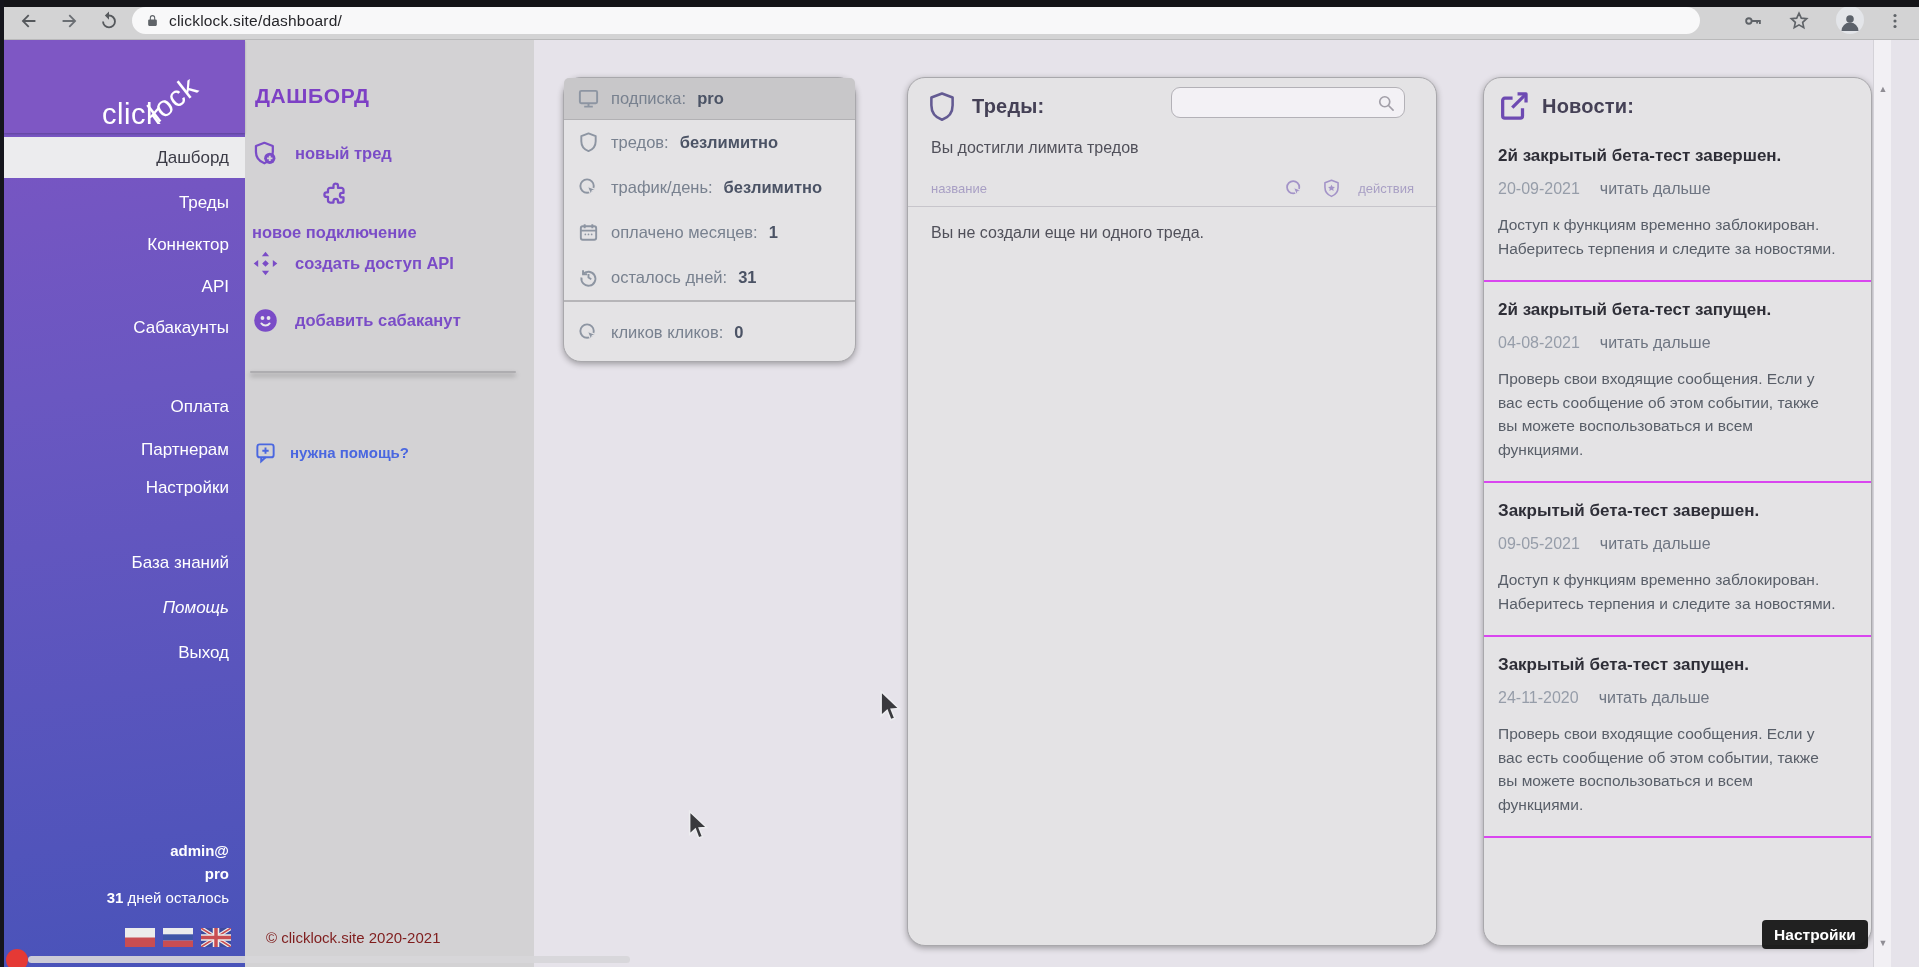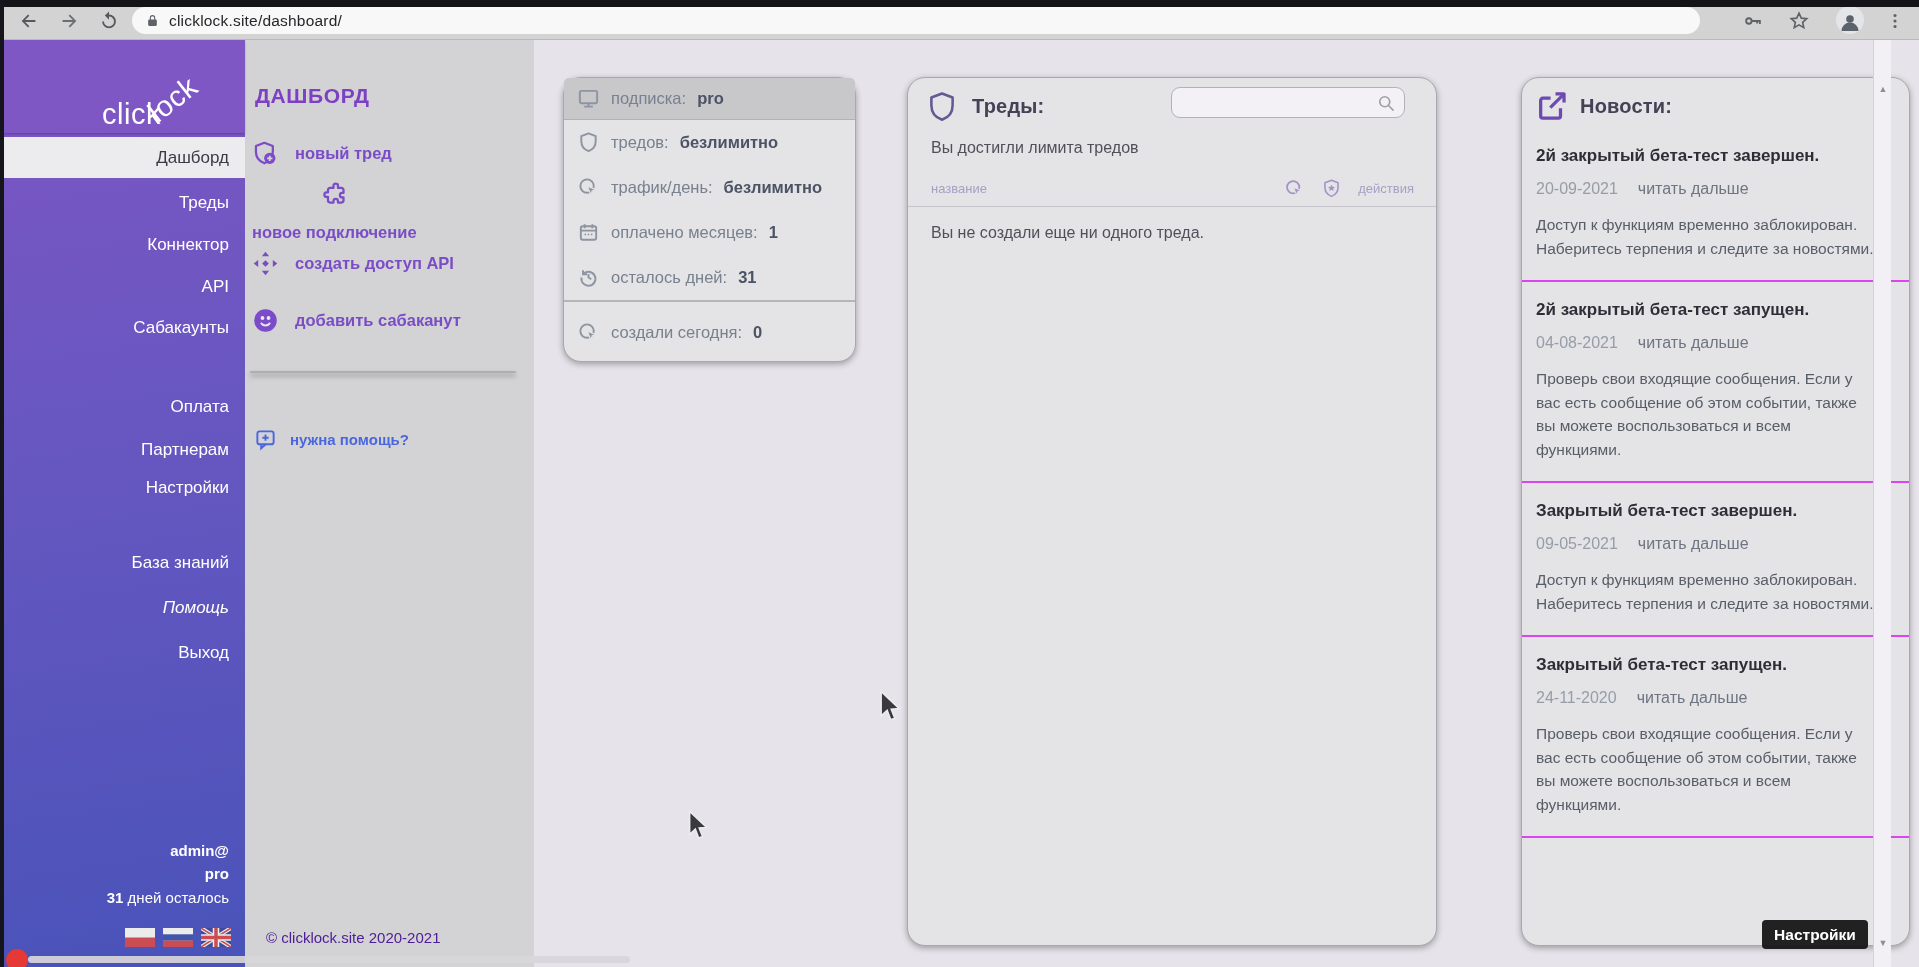--- a/index.html
+++ b/index.html
@@ -33,38 +33,38 @@
   .flags { position:absolute; top:888px; right:14px; display:flex; gap:8px; }
   .flag { width:30px; height:19px; display:block; cursor:pointer; }
   .flag svg { width:30px; height:19px; display:block; }
 
   
   .col2 { position:absolute; left:222px; top:40px; width:312px; height:927px; background:#d3d2d4; z-index:3; }
   .col2-title { position:absolute; left:33px; top:44px; font-size:21px; font-weight:bold; letter-spacing:.6px; color:#7d40c5; }
   .action { position:absolute; left:30px; height:32px; display:flex; align-items:center; gap:16px; color:#7a4cc7; font-weight:bold; font-size:16.5px; cursor:pointer; }
   .action svg { width:27px; height:27px; flex:0 0 27px; }
   .col2-divider { position:absolute; left:28px; top:331px; width:266px; height:2px; background:#aeadb0; box-shadow:0 3px 5px rgba(0,0,0,.35); border-radius:2px; }
-  .help { position:absolute; left:32px; top:387px; height:24px; display:flex; align-items:center; gap:13px; color:#4a67e0; font-weight:bold; font-size:15px; cursor:pointer; }
+  .help { position:absolute; left:32px; top:400px; height:24px; display:flex; align-items:center; gap:13px; color:#4a67e0; font-weight:bold; font-size:15px; cursor:pointer; }
   .help svg { width:23px; height:23px; }
-  .col2-footer { position:absolute; left:44px; top:889px; font-size:15px; color:#4c1d95; }
+  .col2-footer { position:absolute; left:44px; top:889px; font-size:15px; color:#7f1d1d; }
 
   
   .card { position:absolute; background:#e4e3e5; border:1px solid #a9a8ac; border-radius:18px; box-shadow:0 2px 6px rgba(0,0,0,.32); z-index:2; }
   #stats { left:563px; top:77px; width:293px; height:285px; }
   .stats-header { height:42px; background:#c8c7c9; border-bottom:1px solid #b2b1b4; border-radius:5px 5px 0 0; display:flex; align-items:center; padding:0 13px; gap:11px; }
   .stat-row { height:45px; display:flex; align-items:center; padding:0 13px; gap:11px; }
   .stats-divider { height:2px; background:#b6b5b8; }
   .stats-footer { height:60px; display:flex; align-items:center; padding:0 13px; gap:11px; }
   .stat-icon { width:23px; height:23px; color:#8d95a2; flex:0 0 23px; }
   .stat-icon svg { width:23px; height:23px; display:block; }
   .stat-label { color:#78818f; font-size:16.5px; white-space:nowrap; }
   .stat-value { color:#4b5365; font-size:16.5px; font-weight:bold; white-space:nowrap; }
 
   #threads { left:907px; top:77px; width:530px; height:869px;padding-left:40px; }
-  #news { left:1483px; top:77px; width:389px; height:869px;margin-left:38px; }
+  #news { left:1483px; top:77px; width:389px; height:869px; }
   .panel-icon { position:absolute; left:17px; top:12px; width:34px; height:34px; color:#635a92; }
   .panel-icon svg { width:34px; height:34px; }
   .panel-title { position:absolute; left:64px; top:17px; font-size:20px; font-weight:bold; color:#454156; letter-spacing:.2px; }
   .searchbox { position:absolute; left:263px; top:9px; width:234px; height:31px; background:#f3f1f5; border:1px solid #b3b1b7; border-radius:9px; display:flex; align-items:center; padding:0 8px 0 10px; }
   .searchbox input { flex:1; border:none; outline:none; background:transparent; font-size:15px; color:#3c3c44; font-family:inherit; min-width:0; }
   .searchbox .mag { width:20px; height:20px; color:#a29fa8; cursor:pointer; }
   .limit-msg { position:absolute; left:23px; top:61px; font-size:16px; color:#50505a; }
   .thead-name { position:absolute; left:23px; top:103px; font-size:13px; color:#a89fc4; }
   .thead-right { position:absolute; right:22px; top:97px; height:26px; display:flex; align-items:center; gap:16px; color:#a393c8; }
   .thead-right svg { width:21px; height:21px; }
@@ -302,21 +302,21 @@
       <span class="stat-value">31</span>
     </div>
     <div class="stats-divider"></div>
     <div class="stats-footer">
       <span class="stat-icon">
         <svg viewBox="0 0 24 24">
             <circle cx="10.5" cy="10.5" r="7" fill="none" stroke="currentColor" stroke-width="2"></circle>
             <path d="M10.5 10.5L20 14.2l-4.1 1.2-1.3 4.3z" fill="currentColor" stroke="#e4e3e5" stroke-width="1.3"></path>
           </svg>
       </span>
-      <span class="stat-label">создали сегодня:</span>
+      <span class="stat-label">кликов кликов:</span>
       <span class="stat-value">0</span>
     </div>
   </div>
 
   <div class="card" id="threads">
     <span class="panel-icon">
       <svg viewBox="0 0 24 24" fill="none" stroke="currentColor" stroke-width="1.8" stroke-linejoin="round">
           <path d="M12 2.5l7.5 2.8v5.4c0 5-3.1 8.7-7.5 10.3-4.4-1.6-7.5-5.3-7.5-10.3V5.3z"></path>
         </svg>
     </span>

